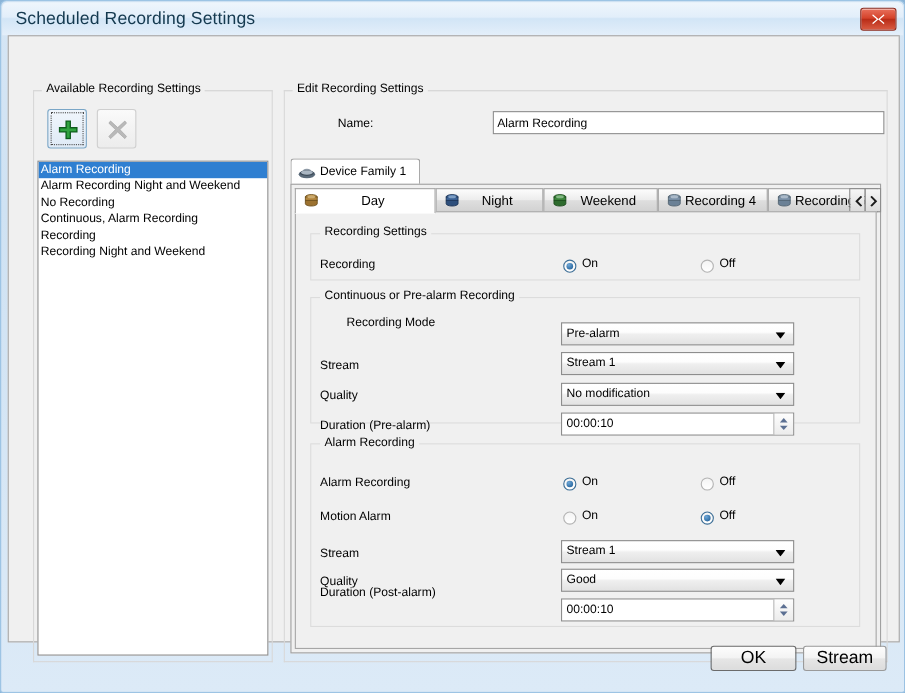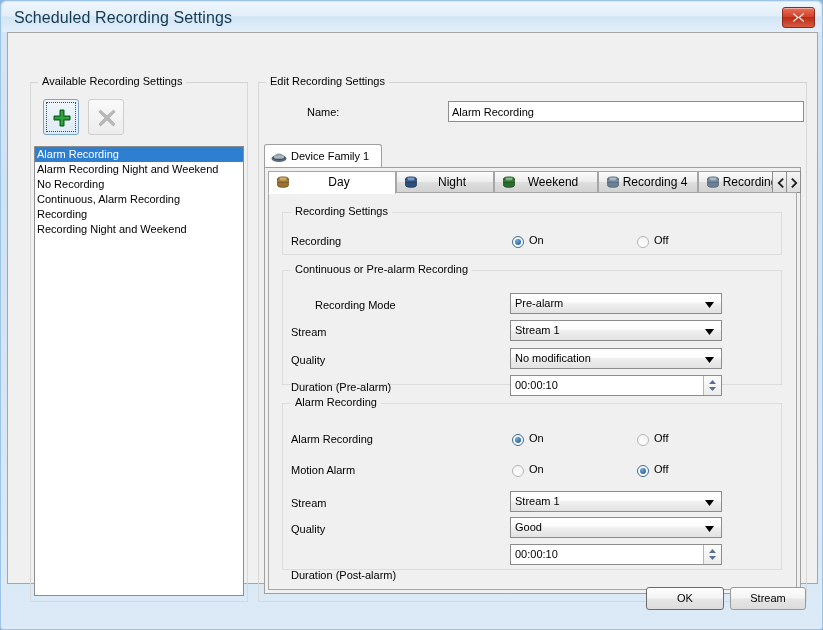--- a/index.html
+++ b/index.html
@@ -188,21 +188,21 @@
   }
   .ngroup > .nlabel{
     position:absolute;left:9px;top:0;background:#f0f0f0;padding:0 4px;
     font-size:11px;white-space:nowrap;
   }
   
   .btn{
     position:absolute;height:23px;box-sizing:border-box;
     border:1px solid #9a9a9a;border-radius:3px;
     background:linear-gradient(to bottom,#fdfdfd 0%,#f3f3f3 48%,#e6e6e6 52%,#dcdcdc 100%);
-    font-size:11px;line-height:21px;text-align:center;cursor:pointer;
+    font-size:16px;line-height:21px;text-align:center;cursor:pointer;
   }
   .btn.default{border-color:#6b6b6b;}
   #btn-ok{left:645px;top:586px;width:78px;}
   #btn-cancel{left:729px;top:586px;width:76px;}
 </style>
 </head>
 <body>
 
 <div class="window">
 
@@ -345,21 +345,21 @@
           <div class="radio" style="left:368px;top:41px;">
             <span class="dot"></span>
             <span class="rl">Off</span>
           </div>
 
           <div class="ngroup" style="left:13px;top:70px;width:500px;height:122px;">
             <div class="nbox"></div>
             <div class="nlabel">Continuous or Pre-alarm Recording</div>
           </div>
 
-          <div class="fl" style="left:22px;top:106px;padding-left:24px;">Recording Mode</div>
+          <div class="fl" style="left:22px;top:94px;padding-left:24px;">Recording Mode</div>
           <div class="combo" style="left:241px;top:100px;width:212px;">
             <span>Pre-alarm</span>
             <svg class="arw" width="9" height="6" viewBox="0 0 9 6">
               <path d="M0 0 H9 L4.5 6 Z" fill="#000"></path>
               </svg>
           </div>
 
           <div class="fl" style="left:22px;top:133px;">Stream</div>
           <div class="combo" style="left:241px;top:127px;width:212px;">
             <span>Stream 1</span>
@@ -421,21 +421,21 @@
           </div>
 
           <div class="fl" style="left:22px;top:330px;">Quality</div>
           <div class="combo" style="left:241px;top:324px;width:212px;">
             <span>Good</span>
             <svg class="arw" width="9" height="6" viewBox="0 0 9 6">
               <path d="M0 0 H9 L4.5 6 Z" fill="#000"></path>
               </svg>
           </div>
 
-          <div class="fl" style="left:22px;top:376px;">Duration (Post-alarm)</div>
+          <div class="fl" style="left:22px;top:340px;">Duration (Post-alarm)</div>
           <div class="spinbox" style="left:241px;top:351px;width:212px;">
             <span>00:00:10</span>
             <span class="btns">
               <svg width="9" height="13" viewBox="0 0 9 13">
                 <path d="M4.5 1 L8 5 H1 Z" fill="#5b6f92"></path>
                 <path d="M4.5 12 L1 8 H8 Z" fill="#5b6f92"></path>
               </svg>
             </span>
           </div>
 

